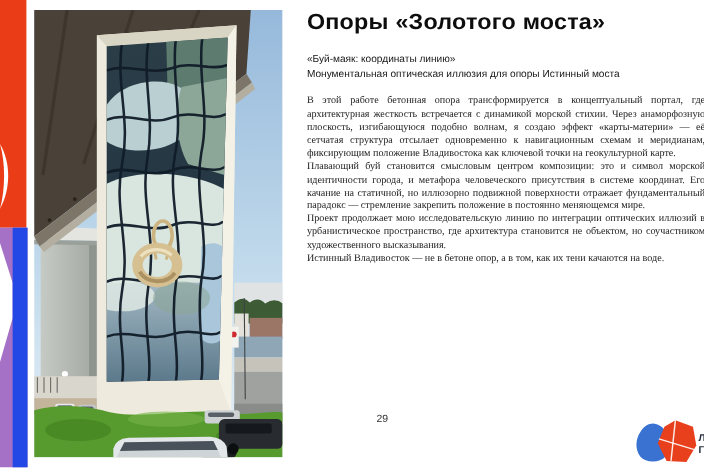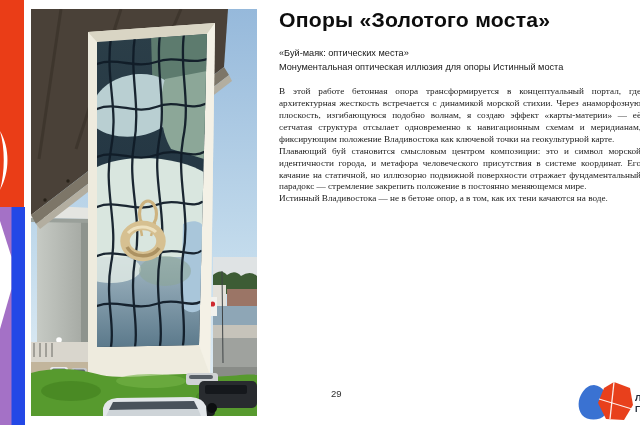--- a/index.html
+++ b/index.html
@@ -17,21 +17,21 @@
   .content{position:absolute;left:266px;top:9px;width:362px;color:#111;margin-left:13px;}
   .title{
     margin:0;font-size:20px;line-height:23px;font-weight:bold;color:#0d0d0d;
     transform:scaleX(1.06);transform-origin:left top;white-space:nowrap;letter-spacing:.2px;
   }
   .subtitle{margin-top:15px;font-size:9.2px;line-height:13.6px;color:#161616;}
   .bodytext{margin-top:12px;font-size:9.2px;line-height:11.9px;text-align:justify;color:#1b1b1b;}
   .bodytext p{margin:0;font-family:Liberation Serif, serif;}
   
   .page-number{
-    position:absolute;left:331px;top:388px;width:33px;text-align:left;
+    position:absolute;left:331px;top:376px;width:33px;text-align:center;
     font-size:9.5px;color:#2e2e2e;
   }
   .logo{position:absolute;left:574px;top:381px;width:90px;height:43px;}
 </style>
 </head>
 <body>
 
 <div class="strip">
   <svg width="26" height="425" viewBox="0 0 26 425">
     <rect x="0" y="0" width="24" height="207" fill="#ea3d17"></rect>
@@ -187,27 +187,28 @@
       <path d="M72,407 L72,399 Q74,390 86,389 L160,388 Q172,389 175,397 L176,407 Z" fill="#e3e7ea"></path>
       <path d="M82,393 L163,392 L167,400 L78,401 Z" fill="#49525b"></path>
       <path d="M78,401 L167,400 L170,407 L75,407 Z" fill="#ced4d8"></path>
     </g>
   </svg>
 </div>
 
 <div class="content">
   <h1 class="title">Опоры «Золотого моста»</h1>
   <div class="subtitle">
-    <div>«Буй-маяк: оптических места»</div>
+    <div>«Буй-маяк: координаты линию»</div>
     <div>Монументальная оптическая иллюзия для опоры Истинный моста</div>
   </div>
   <div class="bodytext">
     <p>В этой работе бетонная опора трансформируется в концептуальный портал, где архитектурная жесткость встречается с динамикой морской стихии. Через анаморфозную плоскость, изгибающуюся подобно волнам, я создаю эффект «карты-материи» — её сетчатая структура отсылает одновременно к навигационным схемам и меридианам, фиксирующим положение Владивостока как ключевой точки на геокультурной карте.</p>
     <p>Плавающий буй становится смысловым центром композиции: это и символ морской идентичности города, и метафора человеческого присутствия в системе координат. Его качание на статичной, но иллюзорно подвижной поверхности отражает фундаментальный парадокс — стремление закрепить положение в постоянно меняющемся мире.</p>
-    <p>Истинный Владивостока — не в бетоне опор, а в том, как их тени качаются на воде.</p>
+    <p>Проект продолжает мою исследовательскую линию по интеграции оптических иллюзий в урбанистическое пространство, где архитектура становится не объектом, но соучастником художественного высказывания.</p>
+    <p>Истинный Владивосток — не в бетоне опор, а в том, как их тени качаются на воде.</p>
   </div>
 </div>
 
 <div class="page-number">29</div>
 
 <div class="logo">
   <svg width="90" height="43" viewBox="0 0 90 43">
     <path d="M20,4 C29,5 34,13 32,21 C31,26 34,29 31,34 C26,40 13,40 8,34 C3,27 4,18 8,12 C11,7 15,4 20,4 Z" fill="#3a72d2"></path>
     <polygon points="40,1 56,7 59,24 50,39 32,38 24,22 30,7" fill="#e8401c"></polygon>
     <line x1="40" y1="1" x2="36" y2="38" stroke="#ffffff" stroke-width="1.3" opacity=".9"></line>

